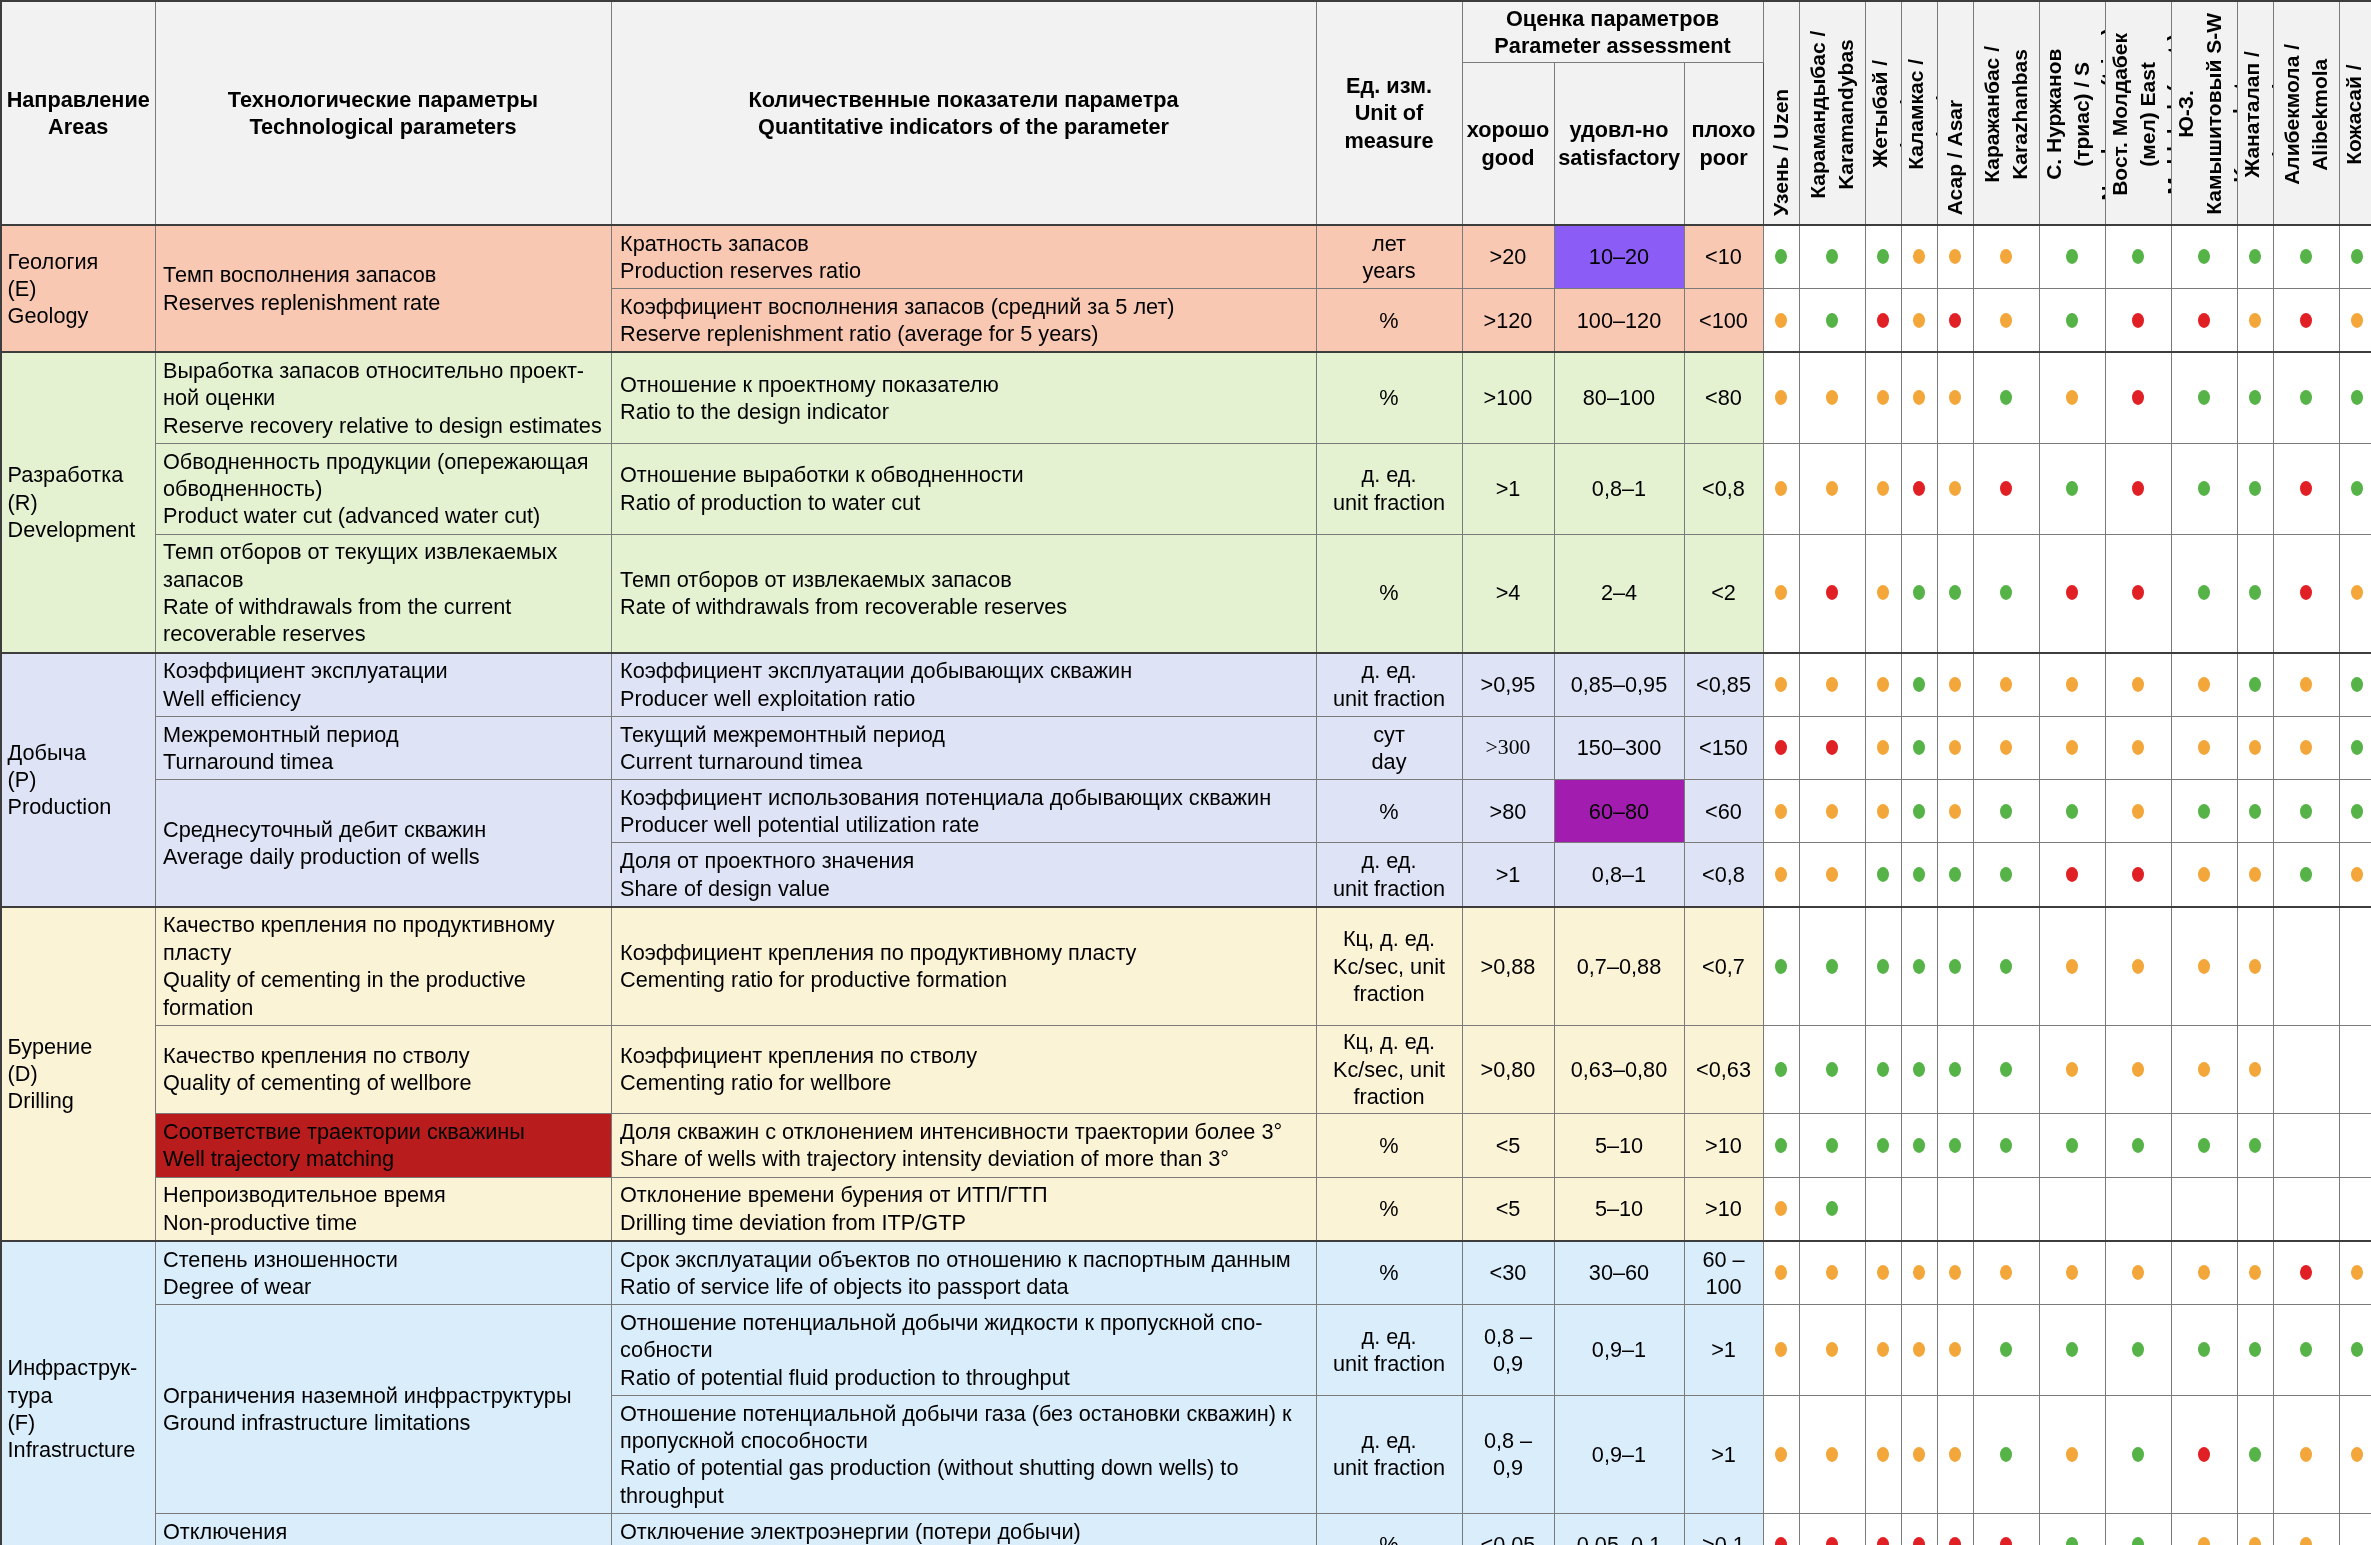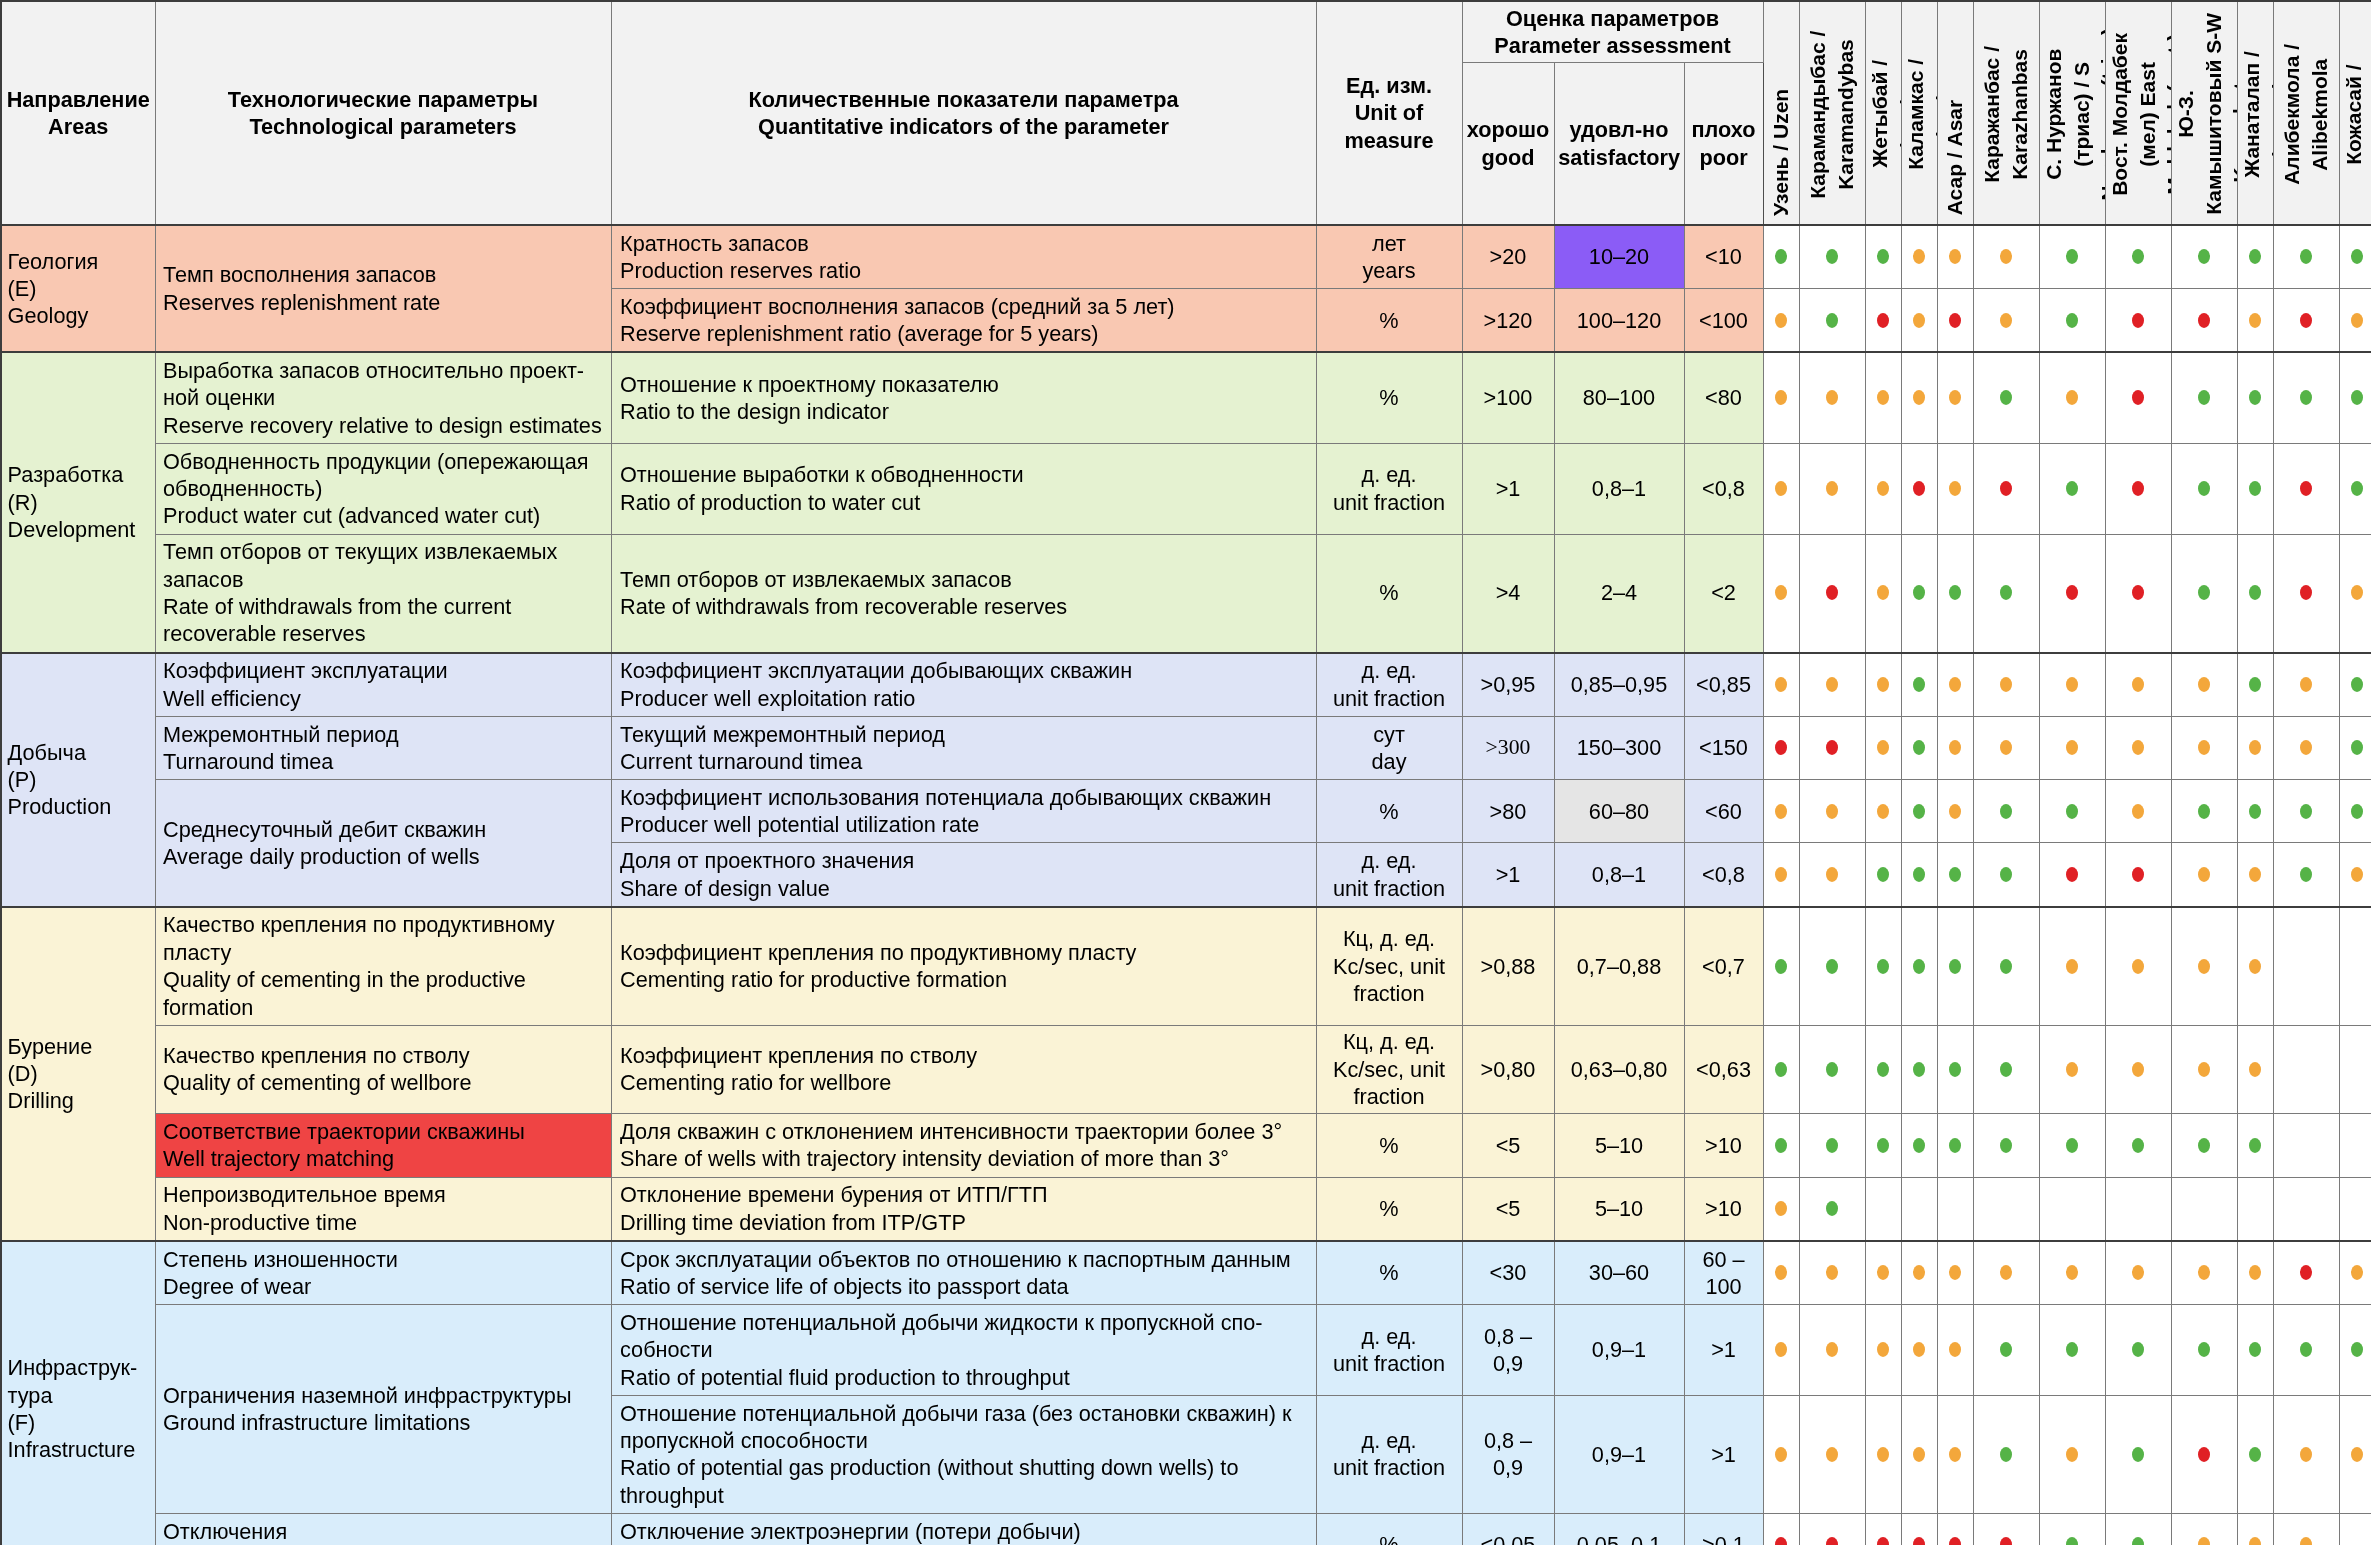--- a/index.html
+++ b/index.html
@@ -249,21 +249,21 @@
         <td class="dotcell gs"><span class="dot" style="background: rgb(243, 167, 59);"></span></td>
         <td class="dotcell"><span class="dot" style="background: rgb(85, 179, 71);"></span></td>
       </tr>
       <tr style="height: 54px;">
         <td class="param" rowspan="2" style="background: rgb(222, 228, 246);">Среднесуточный дебит скважин
 Average daily production of wells</td>
         <td class="ind" style="background: rgb(222, 228, 246);">Коэффициент использования потенциала добывающих скважин
 Producer well potential utilization rate</td>
         <td class="unit" style="background: rgb(222, 228, 246);">%</td>
         <td class="val" style="background: rgb(222, 228, 246);">&gt;80</td>
-        <td class="val" style="background: #e5e5e5;">60–80</td>
+        <td class="val" style="background: #a21caf;">60–80</td>
         <td class="val" style="background: rgb(222, 228, 246);">&lt;60</td>
         <td class="dotcell gs"><span class="dot" style="background: rgb(243, 167, 59);"></span></td>
         <td class="dotcell"><span class="dot" style="background: rgb(243, 167, 59);"></span></td>
         <td class="dotcell gs"><span class="dot" style="background: rgb(243, 167, 59);"></span></td>
         <td class="dotcell"><span class="dot" style="background: rgb(85, 179, 71);"></span></td>
         <td class="dotcell"><span class="dot" style="background: rgb(243, 167, 59);"></span></td>
         <td class="dotcell gs"><span class="dot" style="background: rgb(85, 179, 71);"></span></td>
         <td class="dotcell gs"><span class="dot" style="background: rgb(85, 179, 71);"></span></td>
         <td class="dotcell gs"><span class="dot" style="background: rgb(243, 167, 59);"></span></td>
         <td class="dotcell gs"><span class="dot" style="background: rgb(85, 179, 71);"></span></td>
@@ -335,21 +335,21 @@
         <td class="dotcell"><span class="dot" style="background: rgb(85, 179, 71);"></span></td>
         <td class="dotcell gs"><span class="dot" style="background: rgb(85, 179, 71);"></span></td>
         <td class="dotcell gs"><span class="dot" style="background: rgb(243, 167, 59);"></span></td>
         <td class="dotcell gs"><span class="dot" style="background: rgb(243, 167, 59);"></span></td>
         <td class="dotcell gs"><span class="dot" style="background: rgb(243, 167, 59);"></span></td>
         <td class="dotcell"><span class="dot" style="background: rgb(243, 167, 59);"></span></td>
         <td class="dotcell gs"></td>
         <td class="dotcell"></td>
       </tr>
       <tr style="height: 56px;">
-        <td class="param" style="background: #ef4444;">Соответствие траектории скважины
+        <td class="param" style="background: #b91c1c;">Соответствие траектории скважины
 Well trajectory matching</td>
         <td class="ind" style="background: rgb(250, 243, 214);">Доля скважин с отклонением интенсивности траектории более 3°
 Share of wells with trajectory intensity deviation of more than 3°</td>
         <td class="unit" style="background: rgb(250, 243, 214);">%</td>
         <td class="val" style="background: rgb(250, 243, 214);">&lt;5</td>
         <td class="val" style="background: rgb(250, 243, 214);">5–10</td>
         <td class="val" style="background: rgb(250, 243, 214);">&gt;10</td>
         <td class="dotcell gs"><span class="dot" style="background: rgb(85, 179, 71);"></span></td>
         <td class="dotcell"><span class="dot" style="background: rgb(85, 179, 71);"></span></td>
         <td class="dotcell gs"><span class="dot" style="background: rgb(85, 179, 71);"></span></td>

